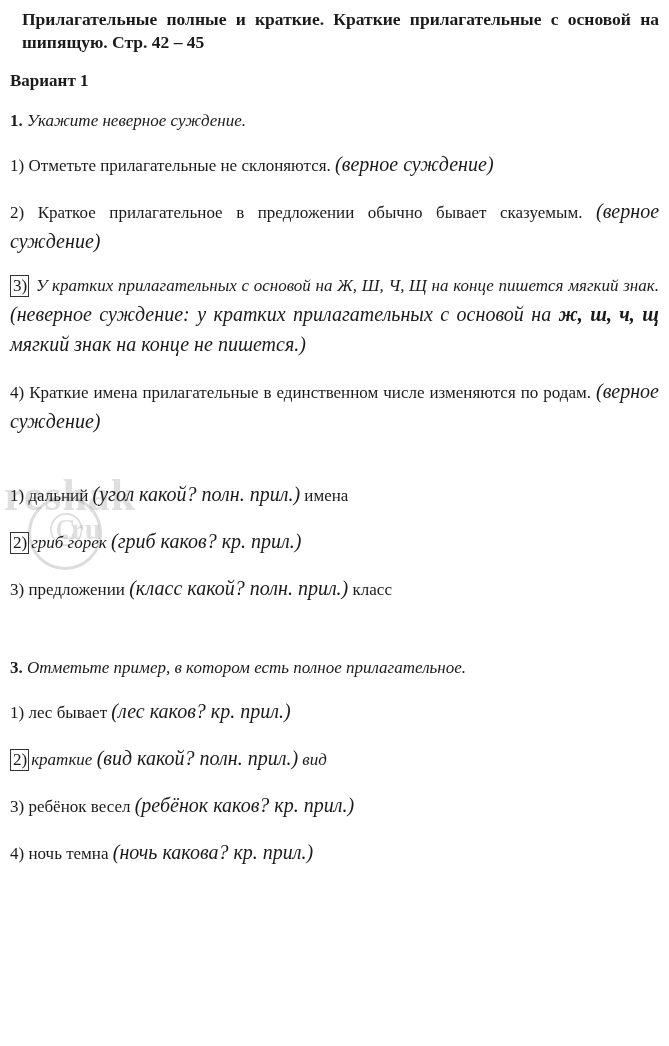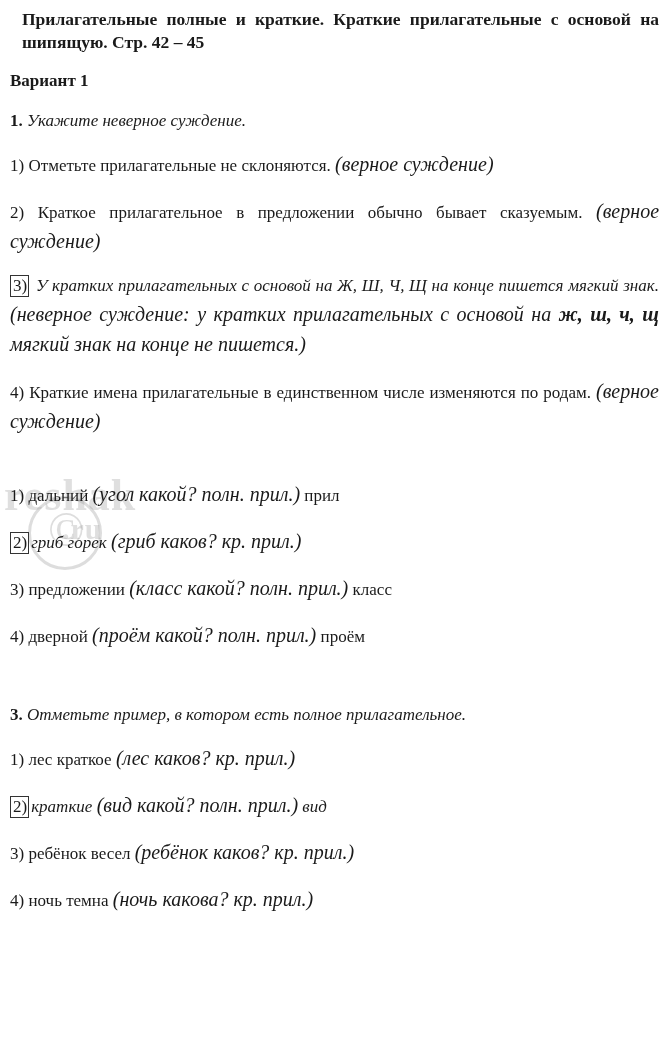--- a/index.html
+++ b/index.html
@@ -169,53 +169,47 @@
       <span class="small-it">(верное суждение)</span>
     </p>
 
     <div class="gap"></div>
 
 
     <p class="a">
       <span>1)</span>
       <span>дальний</span>
       <span class="small-it">(угол какой? полн. прил.)</span>
-      <span>прил</span>
+      <span>имена</span>
     </p>
 
     <p class="a">
       <span class="boxed">2)</span><span class="it">гриб <span class="bi">горек</span></span>
       <span class="small-it">(гриб каков? кр. прил.)</span>
     </p>
 
     <p class="a">
       <span>3)</span>
       <span>предложении</span>
       <span class="small-it">(класс какой? полн. прил.)</span>
       <span>класс</span>
     </p>
 
-    <p class="a">
-      <span>4)</span>
-      <span>дверной</span>
-      <span class="small-it">(проём какой? полн. прил.)</span>
-      <span>проём</span>
-    </p>
 
     <div class="gap"></div>
     <div class="gap-sm"></div>
 
     <p class="q">
       <span class="num">3.</span>
       <span class="it">Отметьте пример, в котором есть полное прилагательное.</span>
     </p>
 
     <p class="a">
       <span>1)</span>
-      <span>лес краткое</span>
+      <span>лес бывает</span>
       <span class="small-it">(лес каков? кр. прил.)</span>
     </p>
 
     <p class="a">
       <span class="boxed">2)</span><span class="bi">краткие</span>
       <span class="small-it">(вид какой? полн. прил.)</span>
       <span class="it">вид</span>
     </p>
 
     <p class="a">

